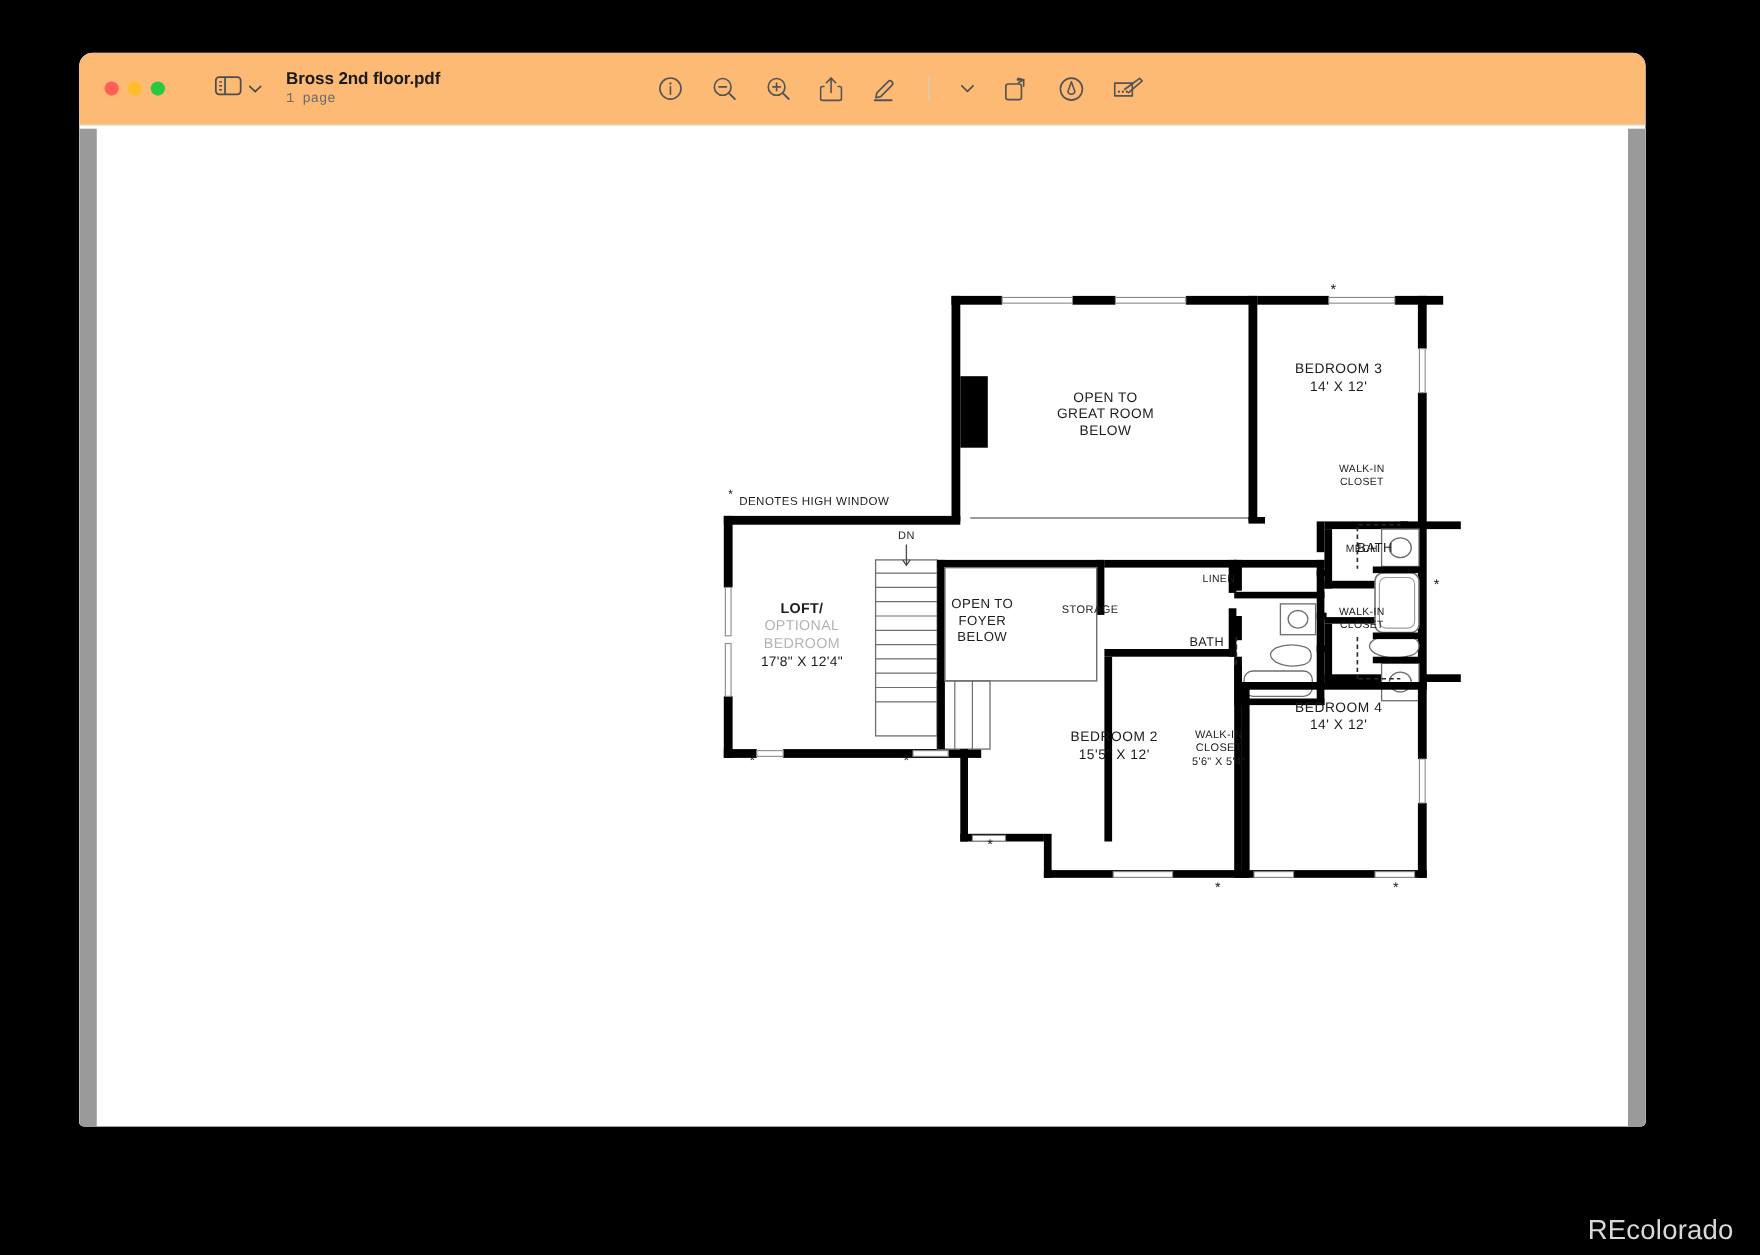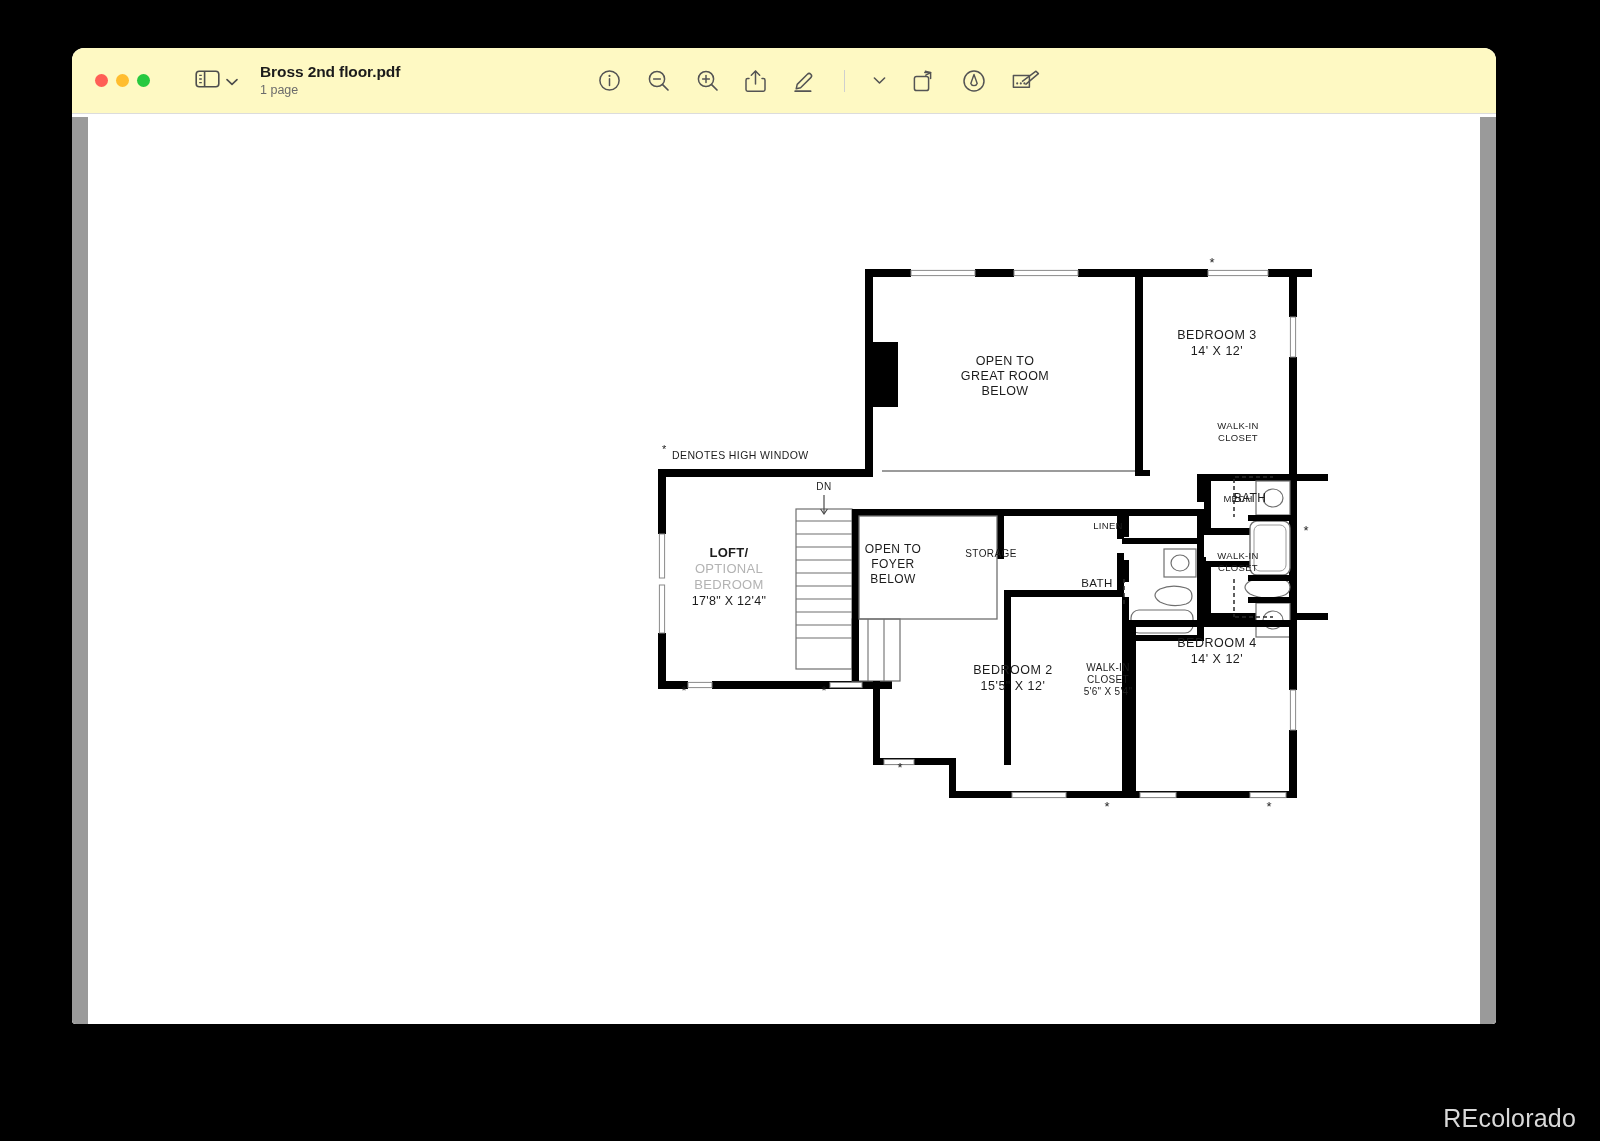--- a/index.html
+++ b/index.html
@@ -20,21 +20,21 @@
     overflow: hidden;
     background: #ffffff;
     box-shadow: 0 6px 28px rgba(0,0,0,0.55);
   }
 
   
   #titlebar {
     position: absolute;
     left: 0; top: 0;
     width: 100%; height: 66px;
-    background: #fef9c3;
+    background: #fdba74;
     border-bottom: 1px solid #dcdcdc;
     display: flex;
     align-items: center;
   }
 
   .traffic {
     display: flex; gap: 8px;
     margin-left: 23px;
     align-items: center;
   }
@@ -52,21 +52,21 @@
   #doc-title-block {
     margin-left: 22px;
     display: flex; flex-direction: column; justify-content: center;
     line-height: 1.15;
   }
   #doc-title {
     font-size: 15.5px; font-weight: bold; color: #1b1b1b;
     letter-spacing: -0.1px;
   }
   #doc-subtitle {
-    font-size: 12.5px; color: #6b6b6b; margin-top: 2px;
+    font-size: 12.5px; color: #6b6b6b; margin-top: 2px; font-family: Liberation Mono, monospace;
   }
 
   #tools {
     margin-left: 198px;
     display: flex; align-items: center; gap: 26px;
     color: #545454;
   }
   .tool { display: flex; align-items: center; justify-content: center; cursor: default; }
   .tool-sep {
     width: 1px; height: 22px; background: #cfcfcf; margin: 0 2px;

